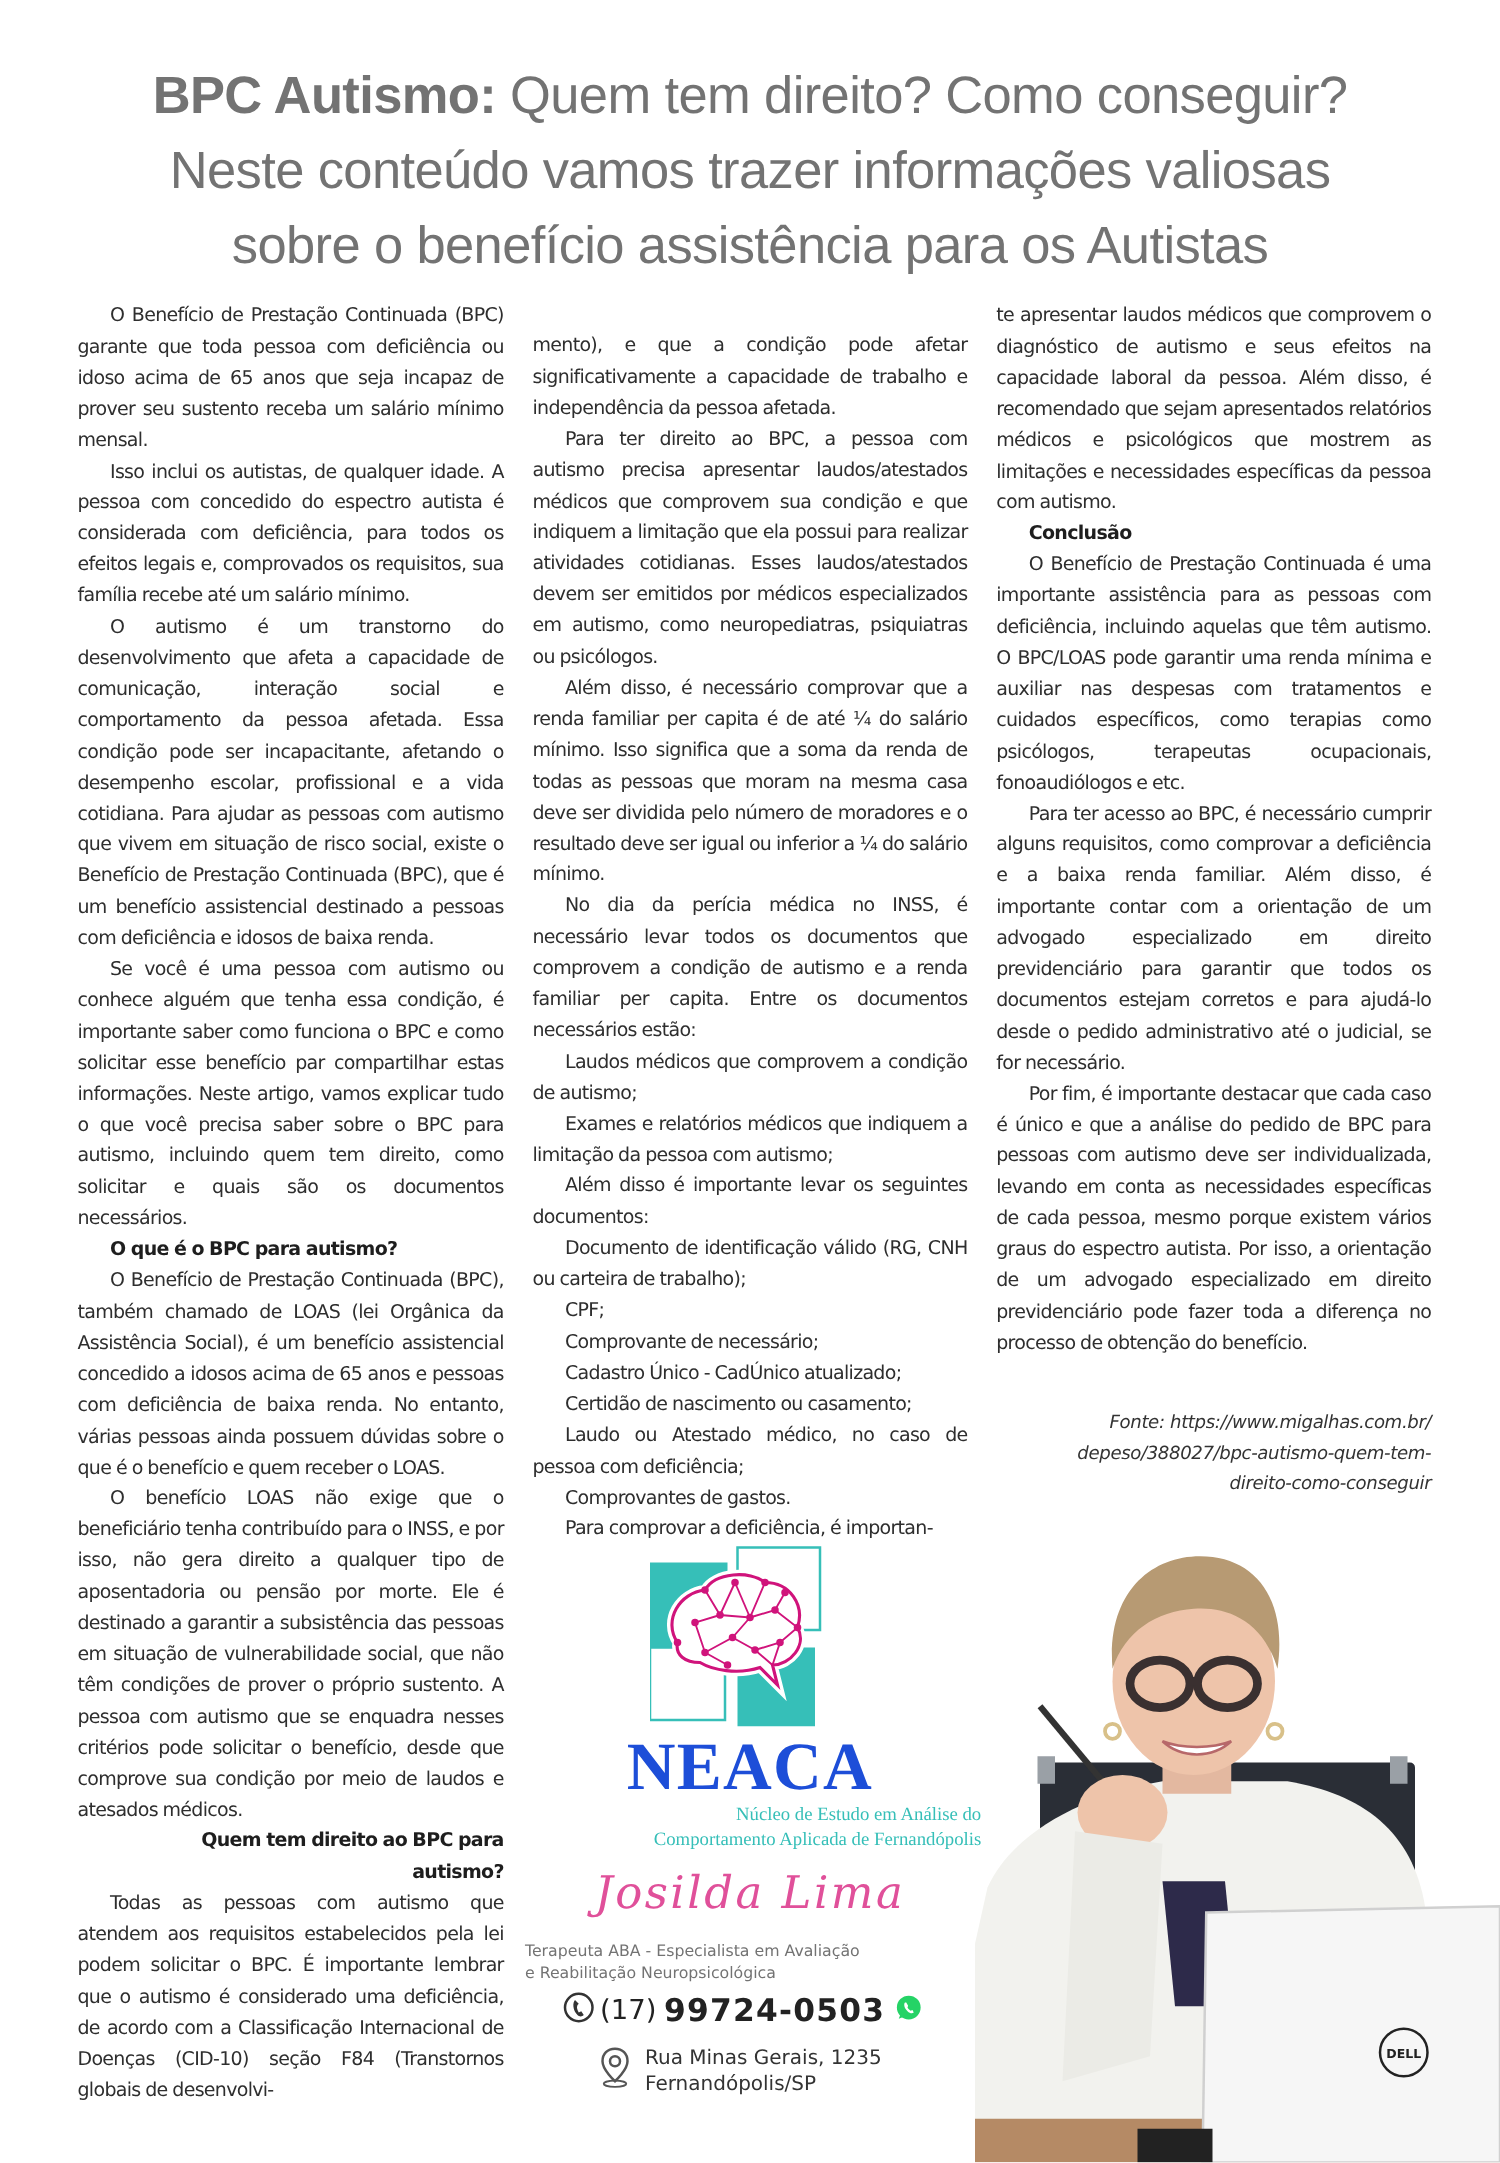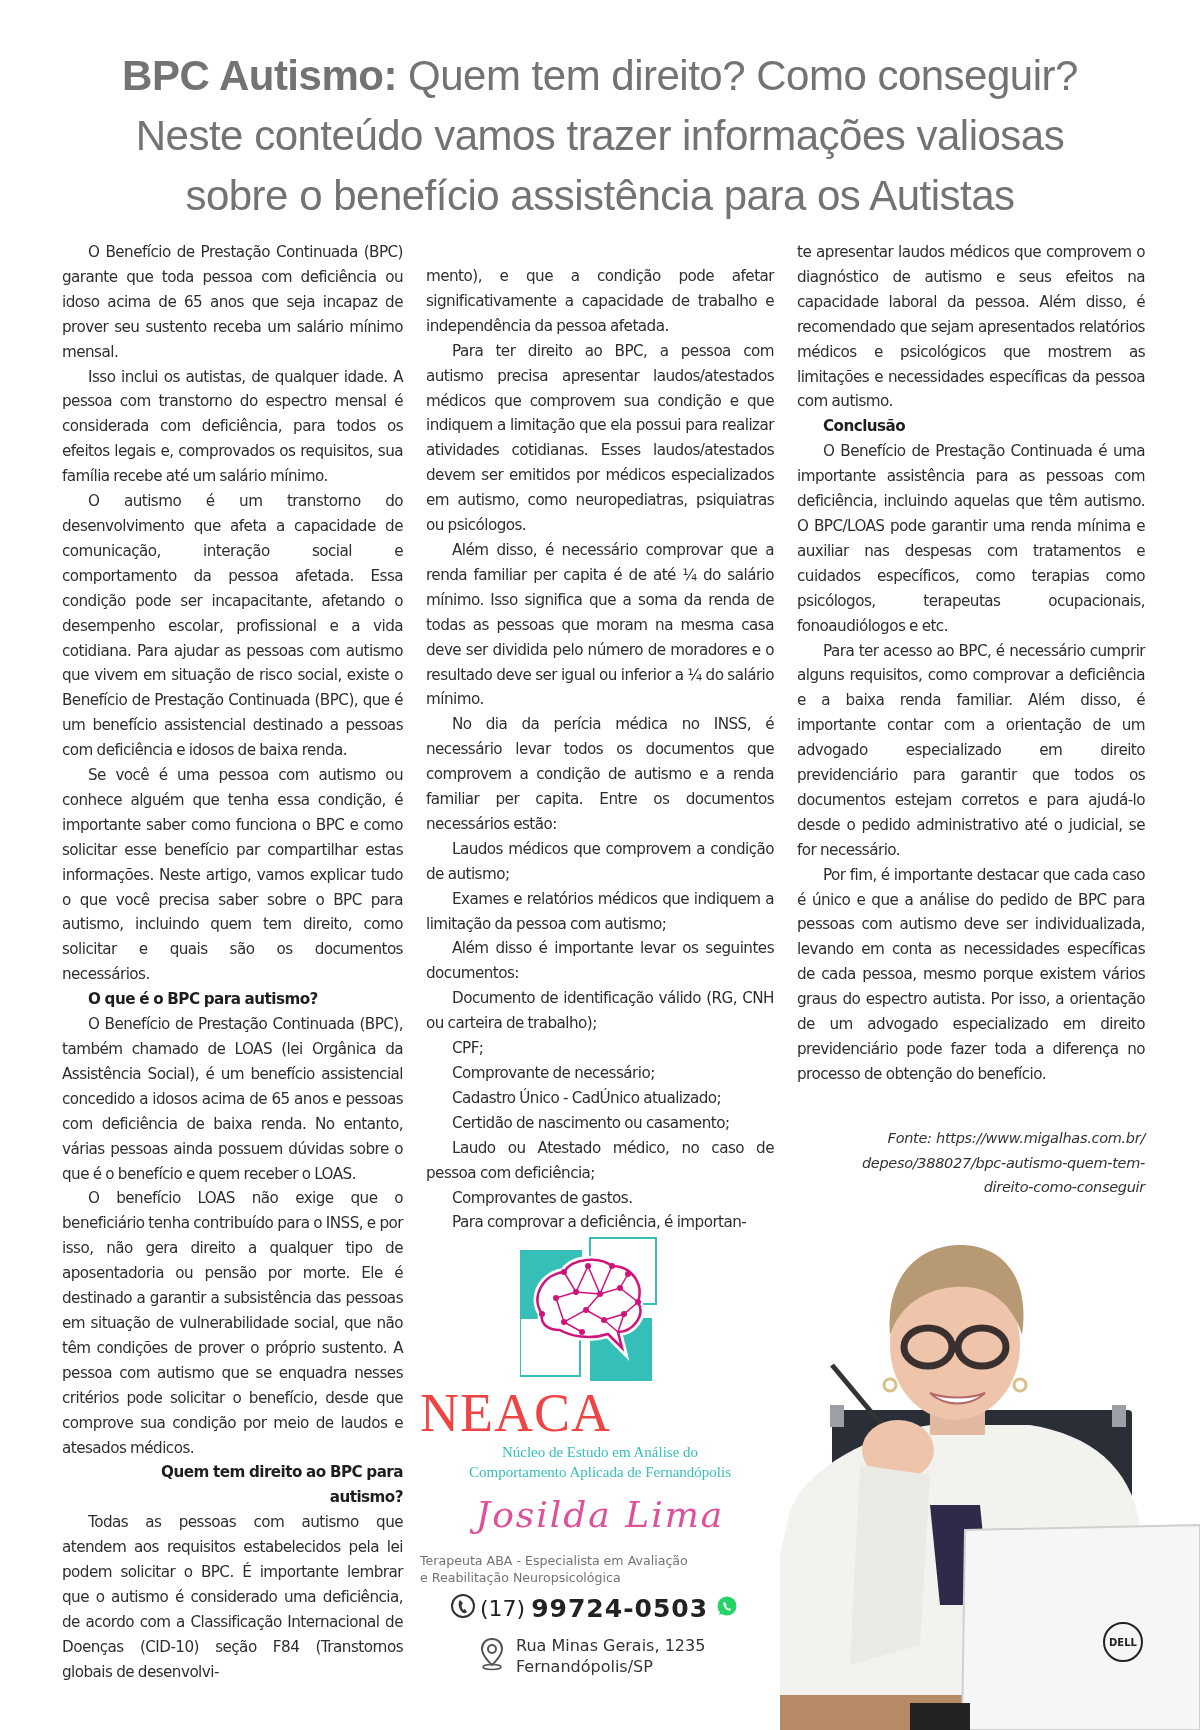--- a/index.html
+++ b/index.html
@@ -14,23 +14,23 @@
   .col p.noindent{text-indent:0;}
   .col h3{margin:0;font-size:15.2px;font-weight:bold;text-indent:26px;line-height:24.9px;color:#1e1e1e;}
   .col h3.right{text-align:right;}
   #col1{left:62px;width:341px;}
   #col2{left:426px;width:348px;margin-top:24px;}
   #col3{left:797px;width:348px;}
   .source{position:absolute;left:800px;top:1126px;width:345px;text-align:right;
     font-family:"DejaVu Sans",sans-serif;font-style:italic;font-size:14.5px;line-height:24.5px;color:#333;letter-spacing:-0.3px;}
   
   .logo{position:absolute;left:520px;top:1236px;width:150px;height:150px;}
-  .neaca{position:absolute;left:420px;top:1383px;width:360px;text-align:left;
-    font-family:"Liberation Serif",serif;font-size:54px;line-height:60px;color:#ef4444;letter-spacing:1px;}
-  .subtitle{position:absolute;left:415px;top:1442px;width:370px;text-align:center;
+  .neaca{position:absolute;left:420px;top:1383px;width:360px;text-align:center;
+    font-family:"Liberation Serif",serif;font-size:54px;line-height:60px;color:#1d4ed8;letter-spacing:1px;font-weight:bold;}
+  .subtitle{position:absolute;left:415px;top:1442px;width:370px;text-align:right;
     font-family:"Liberation Serif",serif;font-size:15px;line-height:20px;color:#36bfb8;}
   .signature{position:absolute;left:420px;top:1494px;width:360px;text-align:center;
     font-family:"DejaVu Serif",serif;font-style:italic;font-size:36px;color:#e0509a;letter-spacing:2px;}
   .role{position:absolute;left:420px;top:1552px;width:360px;text-align:left;
     font-family:"DejaVu Sans",sans-serif;font-size:12.6px;line-height:17px;color:#737373;}
   .phone{position:absolute;left:450px;top:1590px;width:320px;height:36px;display:flex;align-items:center;
     font-family:"DejaVu Sans",sans-serif;color:#222;}
   .phone .ddd{font-size:22px;margin:0 6px 0 4px;}
   .phone .num{font-size:25px;font-weight:bold;letter-spacing:1px;}
   .address{position:absolute;left:480px;top:1634px;width:280px;height:44px;display:flex;align-items:center;
@@ -41,21 +41,21 @@
 <body>
 
 <div class="headline">
   <div><b>BPC Autismo:</b><span> Quem tem direito? Como conseguir?</span></div>
   <div>Neste conteúdo vamos trazer informações valiosas</div>
   <div>sobre o benefício assistência para os Autistas</div>
 </div>
 
 <div class="col" id="col1">
     <p>O Benefício de Prestação Continuada (BPC) garante que toda pessoa com deficiência ou idoso acima de 65 anos que seja incapaz de prover seu sustento receba um salário mínimo mensal.</p>
-    <p>Isso inclui os autistas, de qualquer idade. A pessoa com transtorno do espectro mensal é considerada com deficiência, para todos os efeitos legais e, comprovados os requisitos, sua família recebe até um salário mínimo.</p>
+    <p>Isso inclui os autistas, de qualquer idade. A pessoa com concedido do espectro autista é considerada com deficiência, para todos os efeitos legais e, comprovados os requisitos, sua família recebe até um salário mínimo.</p>
     <p>O autismo é um transtorno do desenvolvimento que afeta a capacidade de comunicação, interação social e comportamento da pessoa afetada. Essa condição pode ser incapacitante, afetando o desempenho escolar, profissional e a vida cotidiana. Para ajudar as pessoas com autismo que vivem em situação de risco social, existe o Benefício de Prestação Continuada (BPC), que é um benefício assistencial destinado a pessoas com deficiência e idosos de baixa renda.</p>
     <p>Se você é uma pessoa com autismo ou conhece alguém que tenha essa condição, é importante saber como funciona o BPC e como solicitar esse benefício par compartilhar estas informações. Neste artigo, vamos explicar tudo o que você precisa saber sobre o BPC para autismo, incluindo quem tem direito, como solicitar e quais são os documentos necessários.</p>
     <h3>O que é o BPC para autismo?</h3>
     <p>O Benefício de Prestação Continuada (BPC), também chamado de LOAS (lei Orgânica da Assistência Social), é um benefício assistencial concedido a idosos acima de 65 anos e pessoas com deficiência de baixa renda. No entanto, várias pessoas ainda possuem dúvidas sobre o que é o benefício e quem receber o LOAS.</p>
     <p>O benefício LOAS não exige que o beneficiário tenha contribuído para o INSS, e por isso, não gera direito a qualquer tipo de aposentadoria ou pensão por morte. Ele é destinado a garantir a subsistência das pessoas em situação de vulnerabilidade social, que não têm condições de prover o próprio sustento. A pessoa com autismo que se enquadra nesses critérios pode solicitar o benefício, desde que comprove sua condição por meio de laudos e atesados médicos.</p>
     <h3 class="right">Quem tem direito ao BPC para autismo?</h3>
     <p>Todas as pessoas com autismo que atendem aos requisitos estabelecidos pela lei podem solicitar o BPC. É importante lembrar que o autismo é considerado uma deficiência, de acordo com a Classificação Internacional de Doenças (CID-10) seção F84 (Transtornos globais de desenvolvi-</p>
   </div>
 <div class="col" id="col2">
     <p class="noindent">mento), e que a condição pode afetar significativamente a capacidade de trabalho e independência da pessoa afetada.</p>

